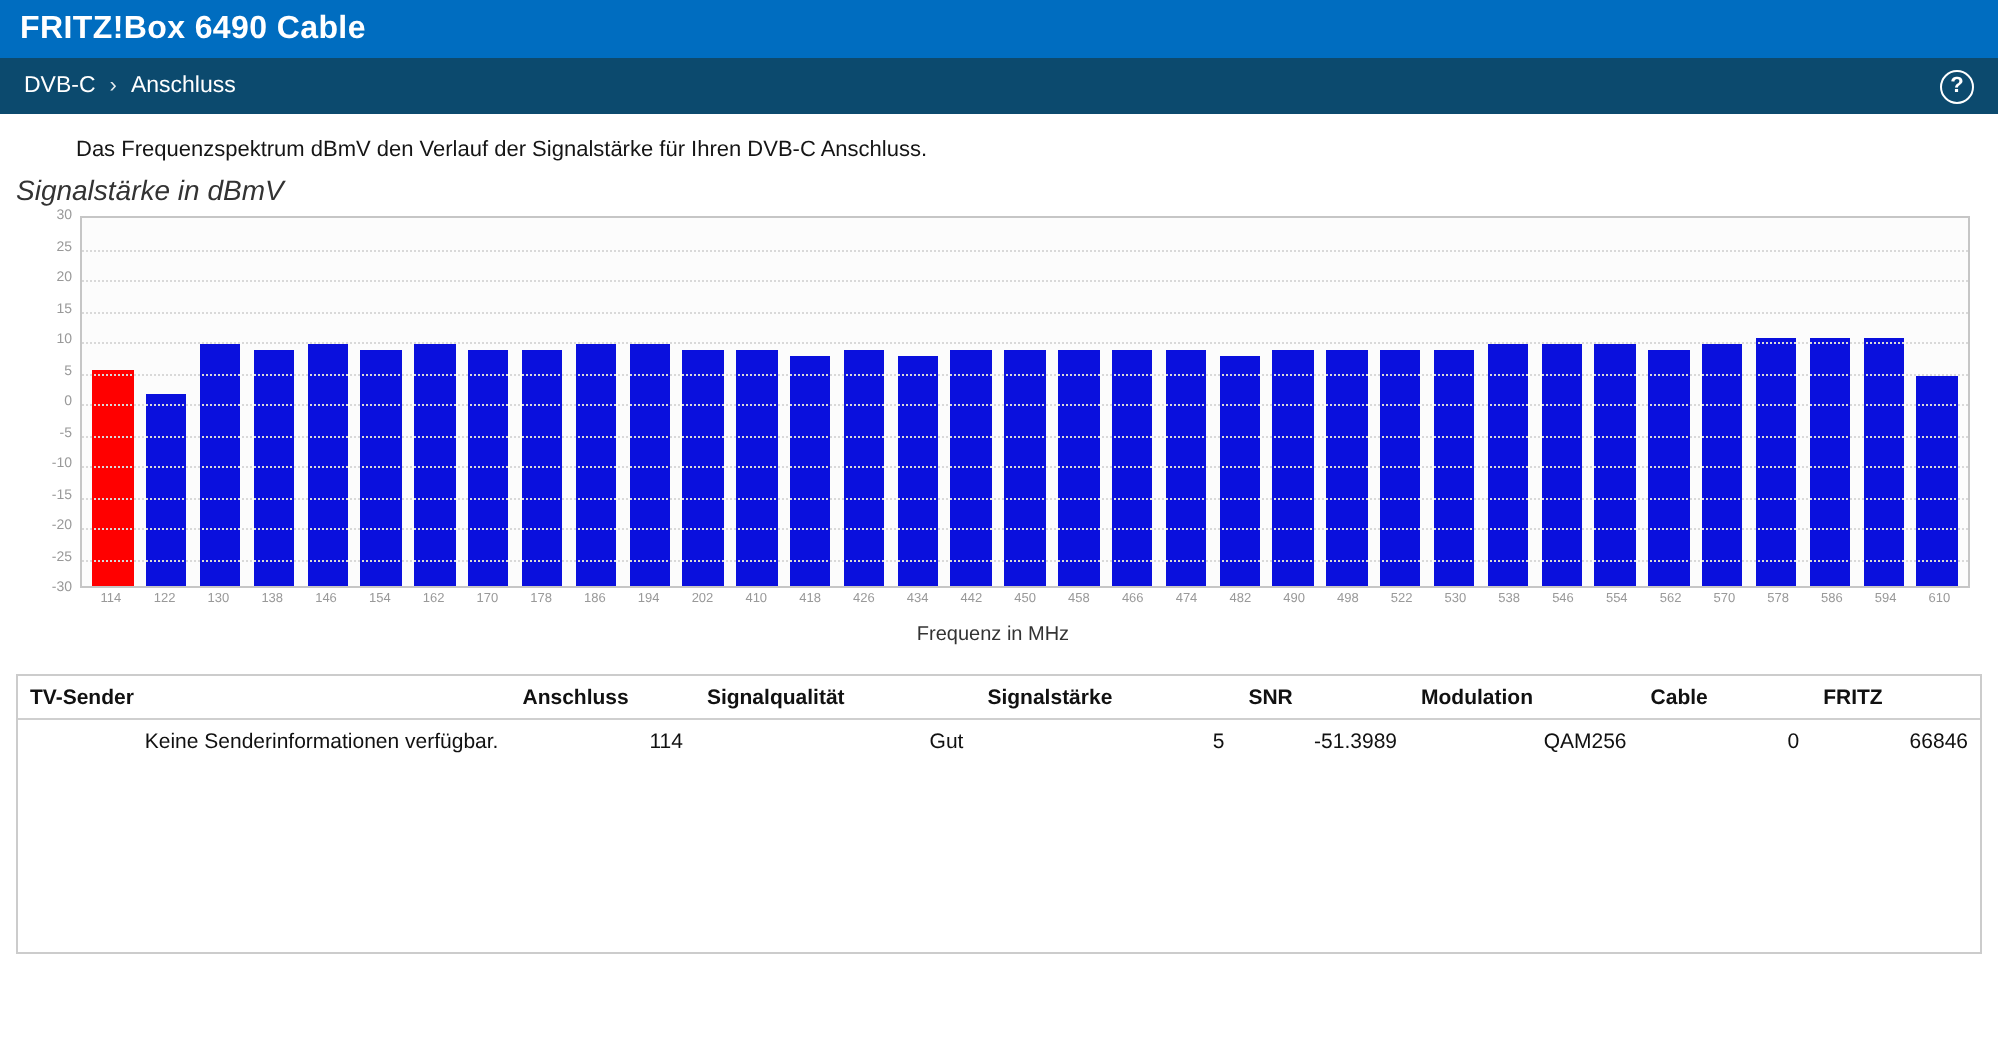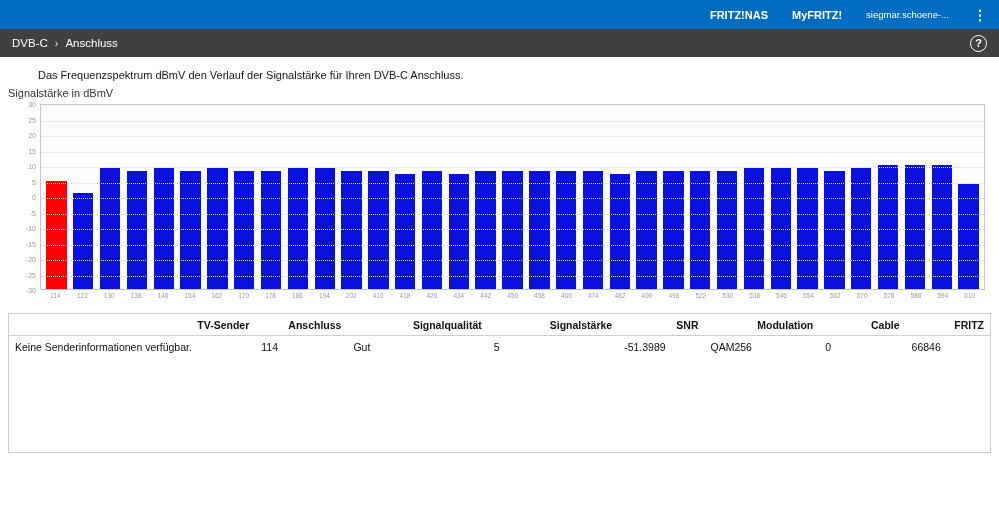--- a/index.html
+++ b/index.html
@@ -18,39 +18,39 @@
     padding: 0 12px 0 10px; color: #fff;
   }
   .app-title { font-size: 16px; font-weight: bold; letter-spacing: 0.2px; }
   .header-right { margin-left: auto; display: flex; align-items: center; gap: 24px; }
   .nav-link { font-size: 11px; font-weight: bold; cursor: pointer; }
   .user-label { font-size: 9.5px; font-weight: normal; }
   .kebab { font-size: 14px; font-weight: bold; cursor: pointer; line-height: 1; }
 
   
   .subheader {
-    height: 28px; background: #404040;
+    height: 28px; background: #0c4a6e;
     display: flex; align-items: center;
     padding: 0 12px; color: #fff;
   }
   .breadcrumb { font-size: 11.5px; display: flex; align-items: center; gap: 7px; }
   .crumb-sep { font-size: 11px; opacity: 0.9; }
   .help-btn {
     margin-left: auto; width: 17px; height: 17px;
     border: 1.5px solid #fff; border-radius: 50%;
     display: flex; align-items: center; justify-content: center;
     font-size: 11px; font-weight: bold; cursor: pointer;
   }
 
   
   .intro { margin: 12px 0 6px 38px; font-size: 11px; color: #151515; }
 
   
   .chart-area { margin: 2px 14px 0 8px; }
-  .y-axis-title { font-size: 11px; color: #333; margin: 0 0 5px 0; }
+  .y-axis-title { font-size: 14px; color: #333; margin: 0 0 5px 0; font-style: italic; }
   .plot-wrap { position: relative; margin-left: 32px; }
   .plot {
     position: relative; height: 186px;
     border: 1px solid #c6c6c6; background: #fcfcfc;
   }
   .gridline { position: absolute; left: 0; right: 0; height: 0; border-top: 1px dotted #d9d9d9; }
   .ytick {
     position: absolute; left: -32px; width: 28px; text-align: right;
     font-size: 7px; color: #999; transform: translateY(-50%); line-height: 1;
   }
@@ -64,33 +64,28 @@
   .xlabel-cell { flex: 1; text-align: center; font-size: 6.5px; color: #999; line-height: 1.1; }
   .x-axis-title { text-align: center; font-size: 10px; color: #333; margin-top: 9px; }
 
   
   .table-wrap {
     margin: 14px 8px 0 8px;
     border: 1px solid #cccccc;
     min-height: 140px; background: #fff;
   }
   table { width: 100%; border-collapse: collapse; font-size: 10.5px; color: #111; }
-  th { text-align: right; font-weight: bold; padding: 5px 6px 4px 6px; border-bottom: 1px solid #cfcfcf; }
-  td { text-align: left; padding: 5px 6px; }
+  th { text-align: left; font-weight: bold; padding: 5px 6px 4px 6px; border-bottom: 1px solid #cfcfcf; }
+  td { text-align: right; padding: 5px 6px; }
 </style>
 </head>
 <body>
 
 <div class="header">
-  <div class="header-right">
-    <div class="nav-link">FRITZ!NAS</div>
-    <div class="nav-link">MyFRITZ!</div>
-    <div class="user-label">siegmar.schoene-...</div>
-    <div class="kebab">⋮</div>
-  </div>
+  <div class="app-title">FRITZ!Box 6490 Cable</div>
 </div>
 
 <div class="subheader">
   <div class="breadcrumb">
     <span>DVB-C</span>
     <span class="crumb-sep">›</span>
     <span>Anschluss</span>
   </div>
   <div class="help-btn">?</div>
 </div>
@@ -264,20 +259,21 @@
       <div class="ytick" style="top: 62px;">10</div>
       <div class="ytick" style="top: 77.5px;">5</div>
       <div class="ytick" style="top: 93px;">0</div>
       <div class="ytick" style="top: 108.5px;">-5</div>
       <div class="ytick" style="top: 124px;">-10</div>
       <div class="ytick" style="top: 139.5px;">-15</div>
       <div class="ytick" style="top: 155px;">-20</div>
       <div class="ytick" style="top: 170.5px;">-25</div>
       <div class="ytick" style="top: 186px;">-30</div>
     </div>
+  <div class="x-axis-title">Frequenz in MHz</div>
 </div>
 
 <div class="table-wrap">
   <table>
     <colgroup>
         <col style="width: 25.1%;">
         <col style="width: 9.4%;">
         <col style="width: 14.3%;">
         <col style="width: 13.3%;">
         <col style="width: 8.8%;">

